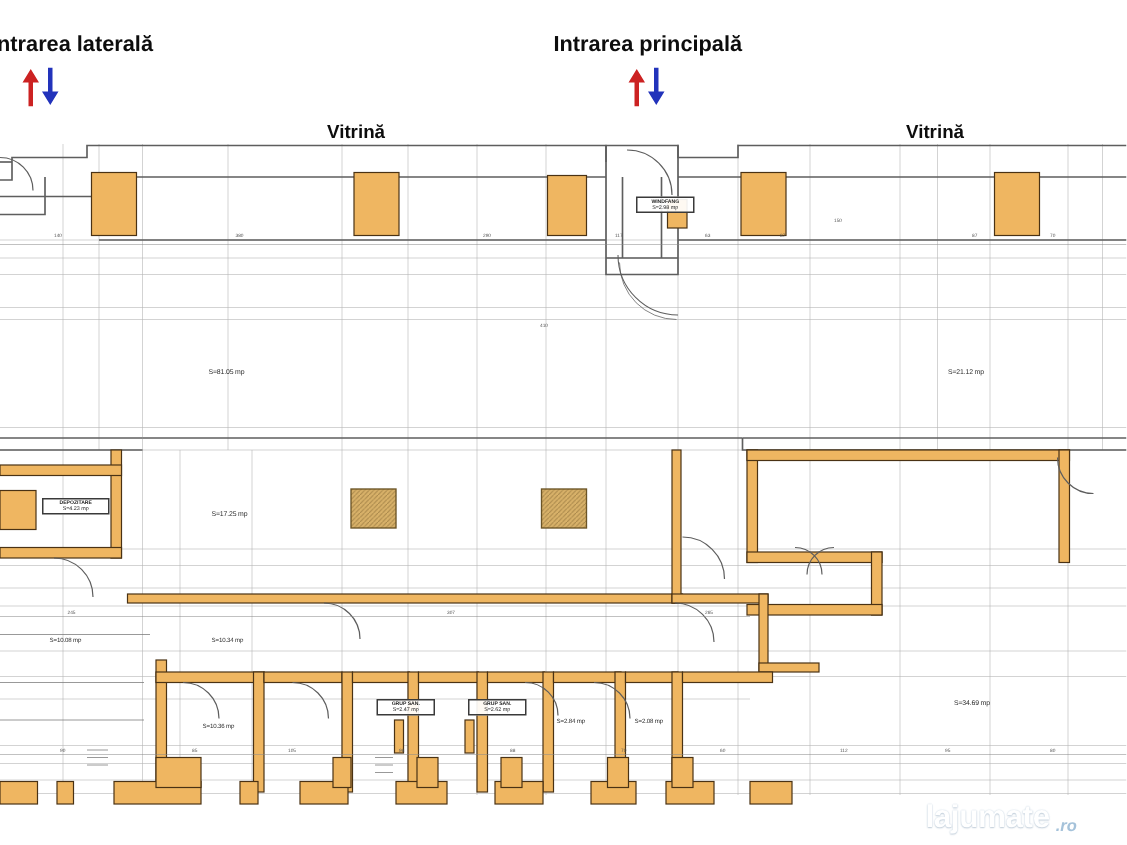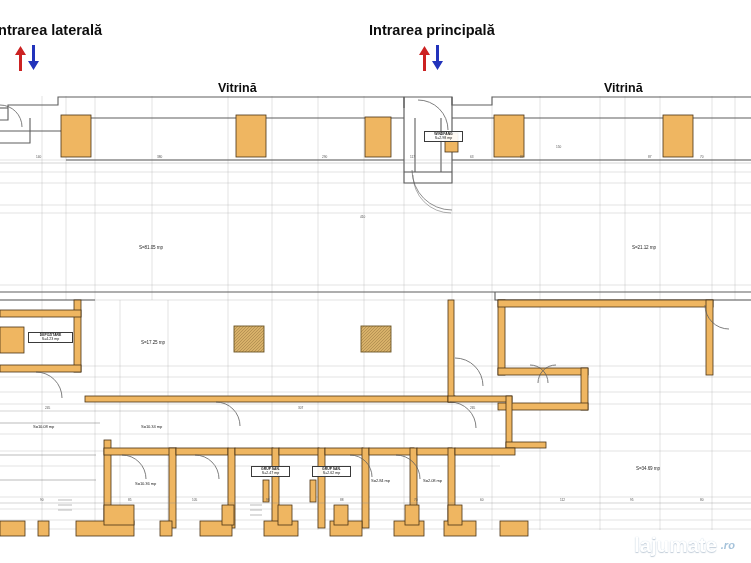--- a/index.html
+++ b/index.html
@@ -60,22 +60,22 @@
   
   .dim{
     position:absolute;
     font-size:3.2px;
     color:#555;
     white-space:nowrap;
   }
 
   
   .watermark{
-    position:absolute;left:604px;top:533px;
-    display:flex;align-items:center;gap:4px;
+    position:absolute;left:587px;top:533px;
+    display:flex;align-items:flex-end;gap:4px;
     opacity:0.62;
   }
   .watermark .wm-text{
     font-family:"Liberation Sans", sans-serif;
     font-size:21px;font-weight:bold;color:#ffffff;
     text-shadow:0 0 1px #9bb7cf, 0 1px 1px rgba(80,110,140,.55);
     letter-spacing:-0.3px;
   }
   .watermark .wm-tld{
     font-size:11px;font-weight:bold;color:#6f9ec4;vertical-align:super;font-style:italic;

